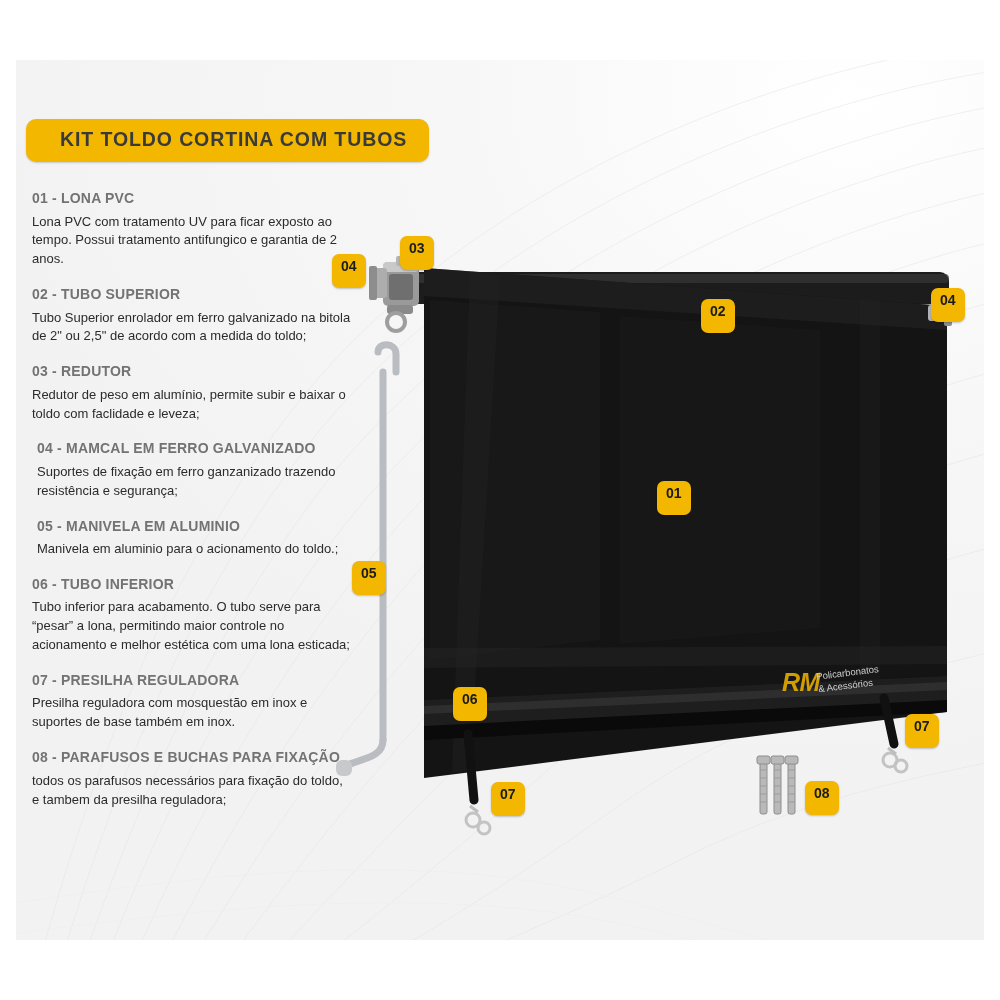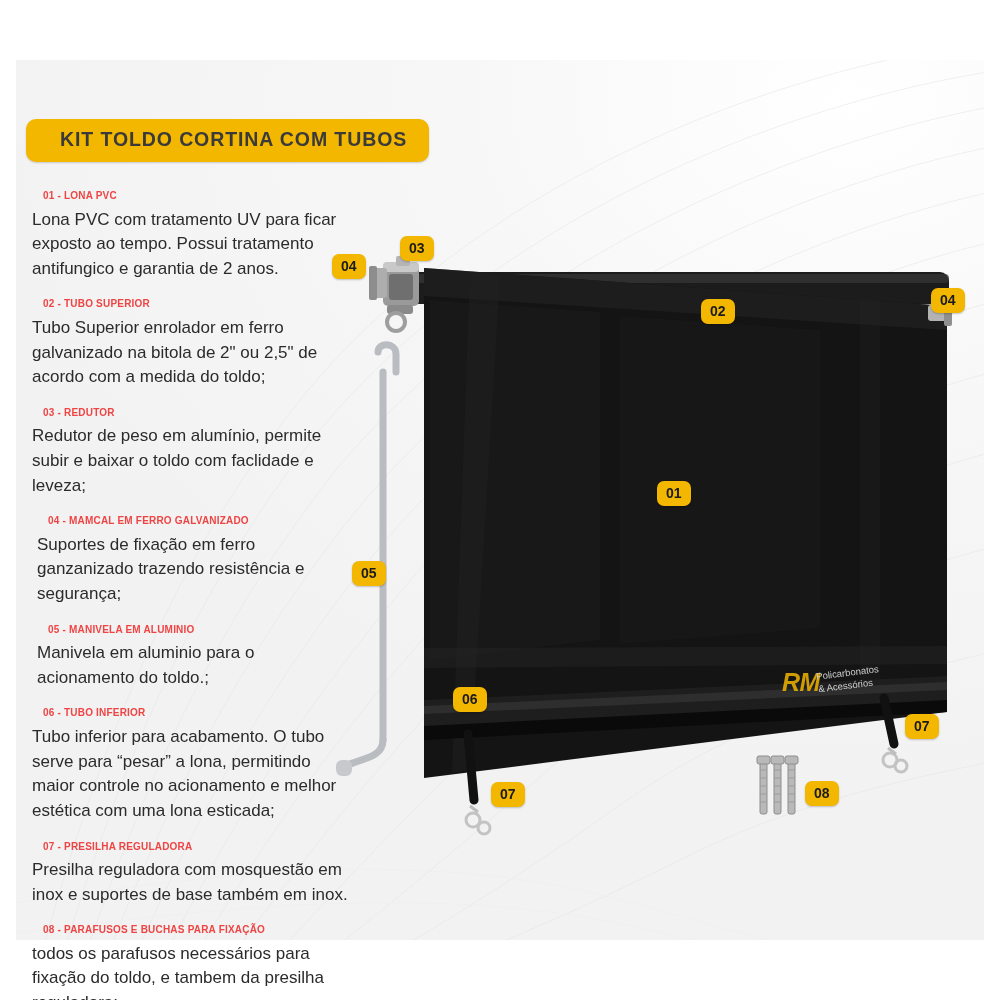--- a/index.html
+++ b/index.html
@@ -72,45 +72,44 @@
 
   
   .spec-list {
     position: absolute;
     left: 32px;
     top: 190px;
     width: 320px;
   }
   .spec-block { margin-bottom: 17px; }
   .spec-title {
-    font-size: 10px;
+    font-size: 14px;
     font-weight: bold;
-    color: #ef4444;
+    color: #737373;
     letter-spacing: .2px;
     margin-bottom: 5px;
     line-height: 1.25;
-    margin-left: 11px;
   }
   .spec-body {
-    font-size: 17px;
+    font-size: 13px;
     color: #2b2b2b;
     line-height: 1.45;
   }
   .spec-block.indent .spec-title,
   .spec-block.indent .spec-body { padding-left: 5px; }
 
   
   .badge {
     position: absolute;
     background: #f3b700;
     color: #1b1b1b;
     font-size: 14px;
     font-weight: bold;
     border-radius: 7px;
-    padding: 5px 9px 6px 9px;
+    padding: 5px 9px 15px 9px;
     line-height: 1;
     box-shadow: 0 1px 2px rgba(0,0,0,.22);
     z-index: 40;
   }
 
   
   .art {
     position: absolute;
     inset: 0;
     z-index: 10;

